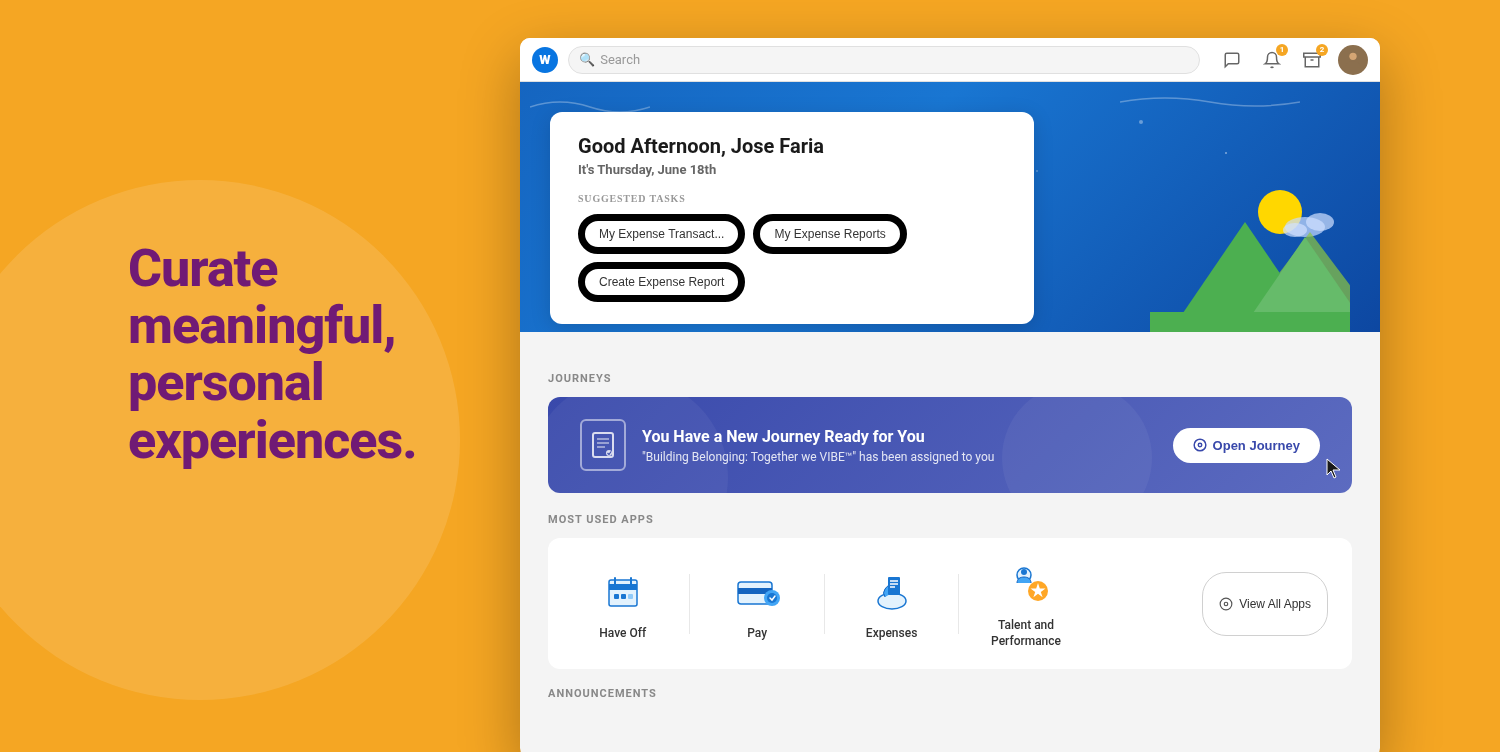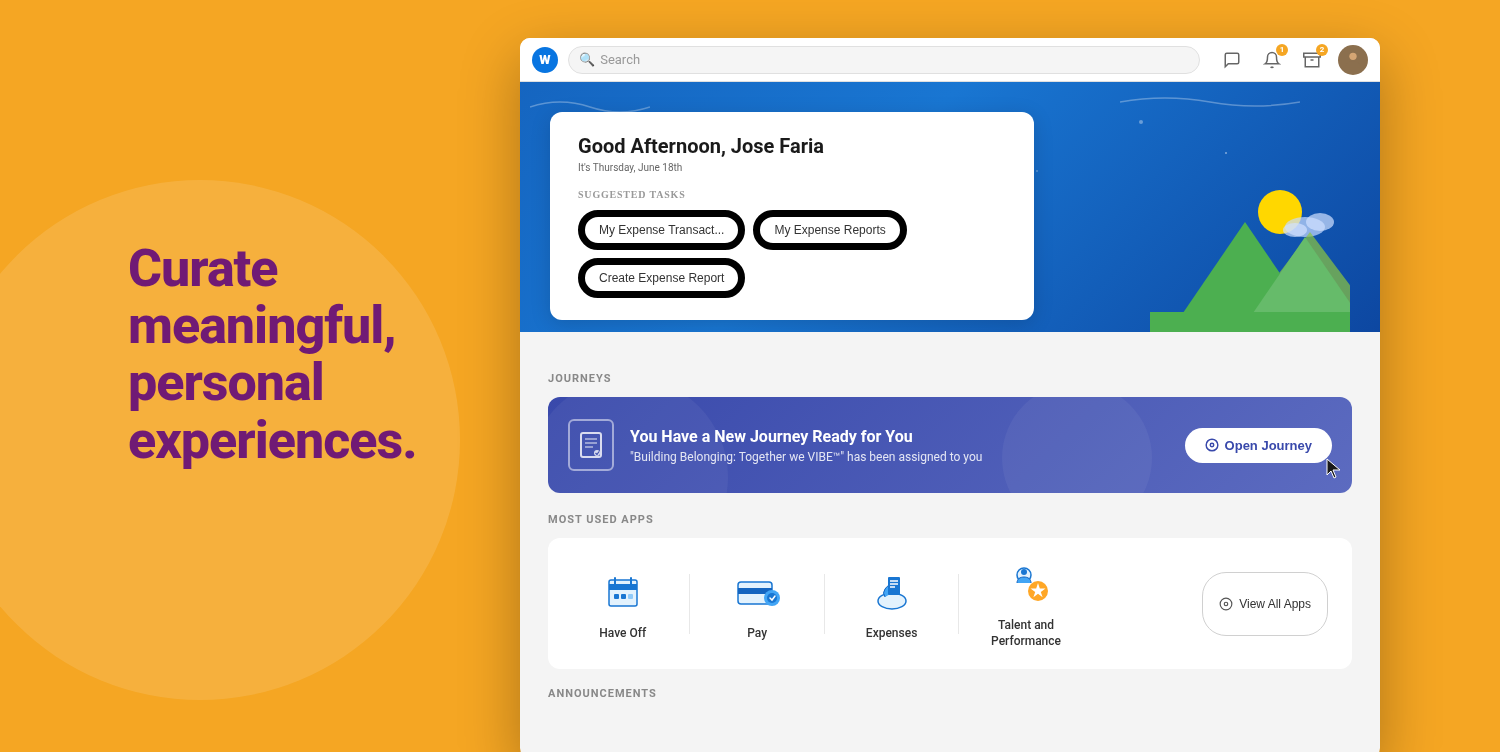--- a/index.html
+++ b/index.html
@@ -184,23 +184,24 @@
       width: 484px;
       box-shadow: 0 4px 20px rgba(0,0,0,0.15);
     }
     .greeting-name {
       font-size: 20px;
       font-weight: 700;
       color: #1a1a1a;
       margin-bottom: 4px;
     }
     .greeting-date {
-      font-size: 10px;
+      font-size: 13px;
       color: #666;
       margin-bottom: 16px;
+      font-weight: bold;
     }
     .suggested-label {
       font-size: 10px;
       font-weight: 700;
       color: #999;
       letter-spacing: 0.8px;
       text-transform: uppercase;
       margin-bottom: 10px;
       font-family: Liberation Serif, serif;
     }
@@ -234,21 +235,21 @@
       color: #888;
       letter-spacing: 1px;
       text-transform: uppercase;
       margin-bottom: 12px;
     }
 
     
     .journey-card {
       background: linear-gradient(135deg, #3949AB 0%, #5C6BC0 100%);
       border-radius: 12px;
-      padding: 22px 20px;
+      padding: 22px 32px;
       display: flex;
       align-items: center;
       justify-content: space-between;
       margin-bottom: 20px;
       position: relative;
       overflow: hidden;
     }
     .journey-card::before {
       content: '';
       position: absolute;

